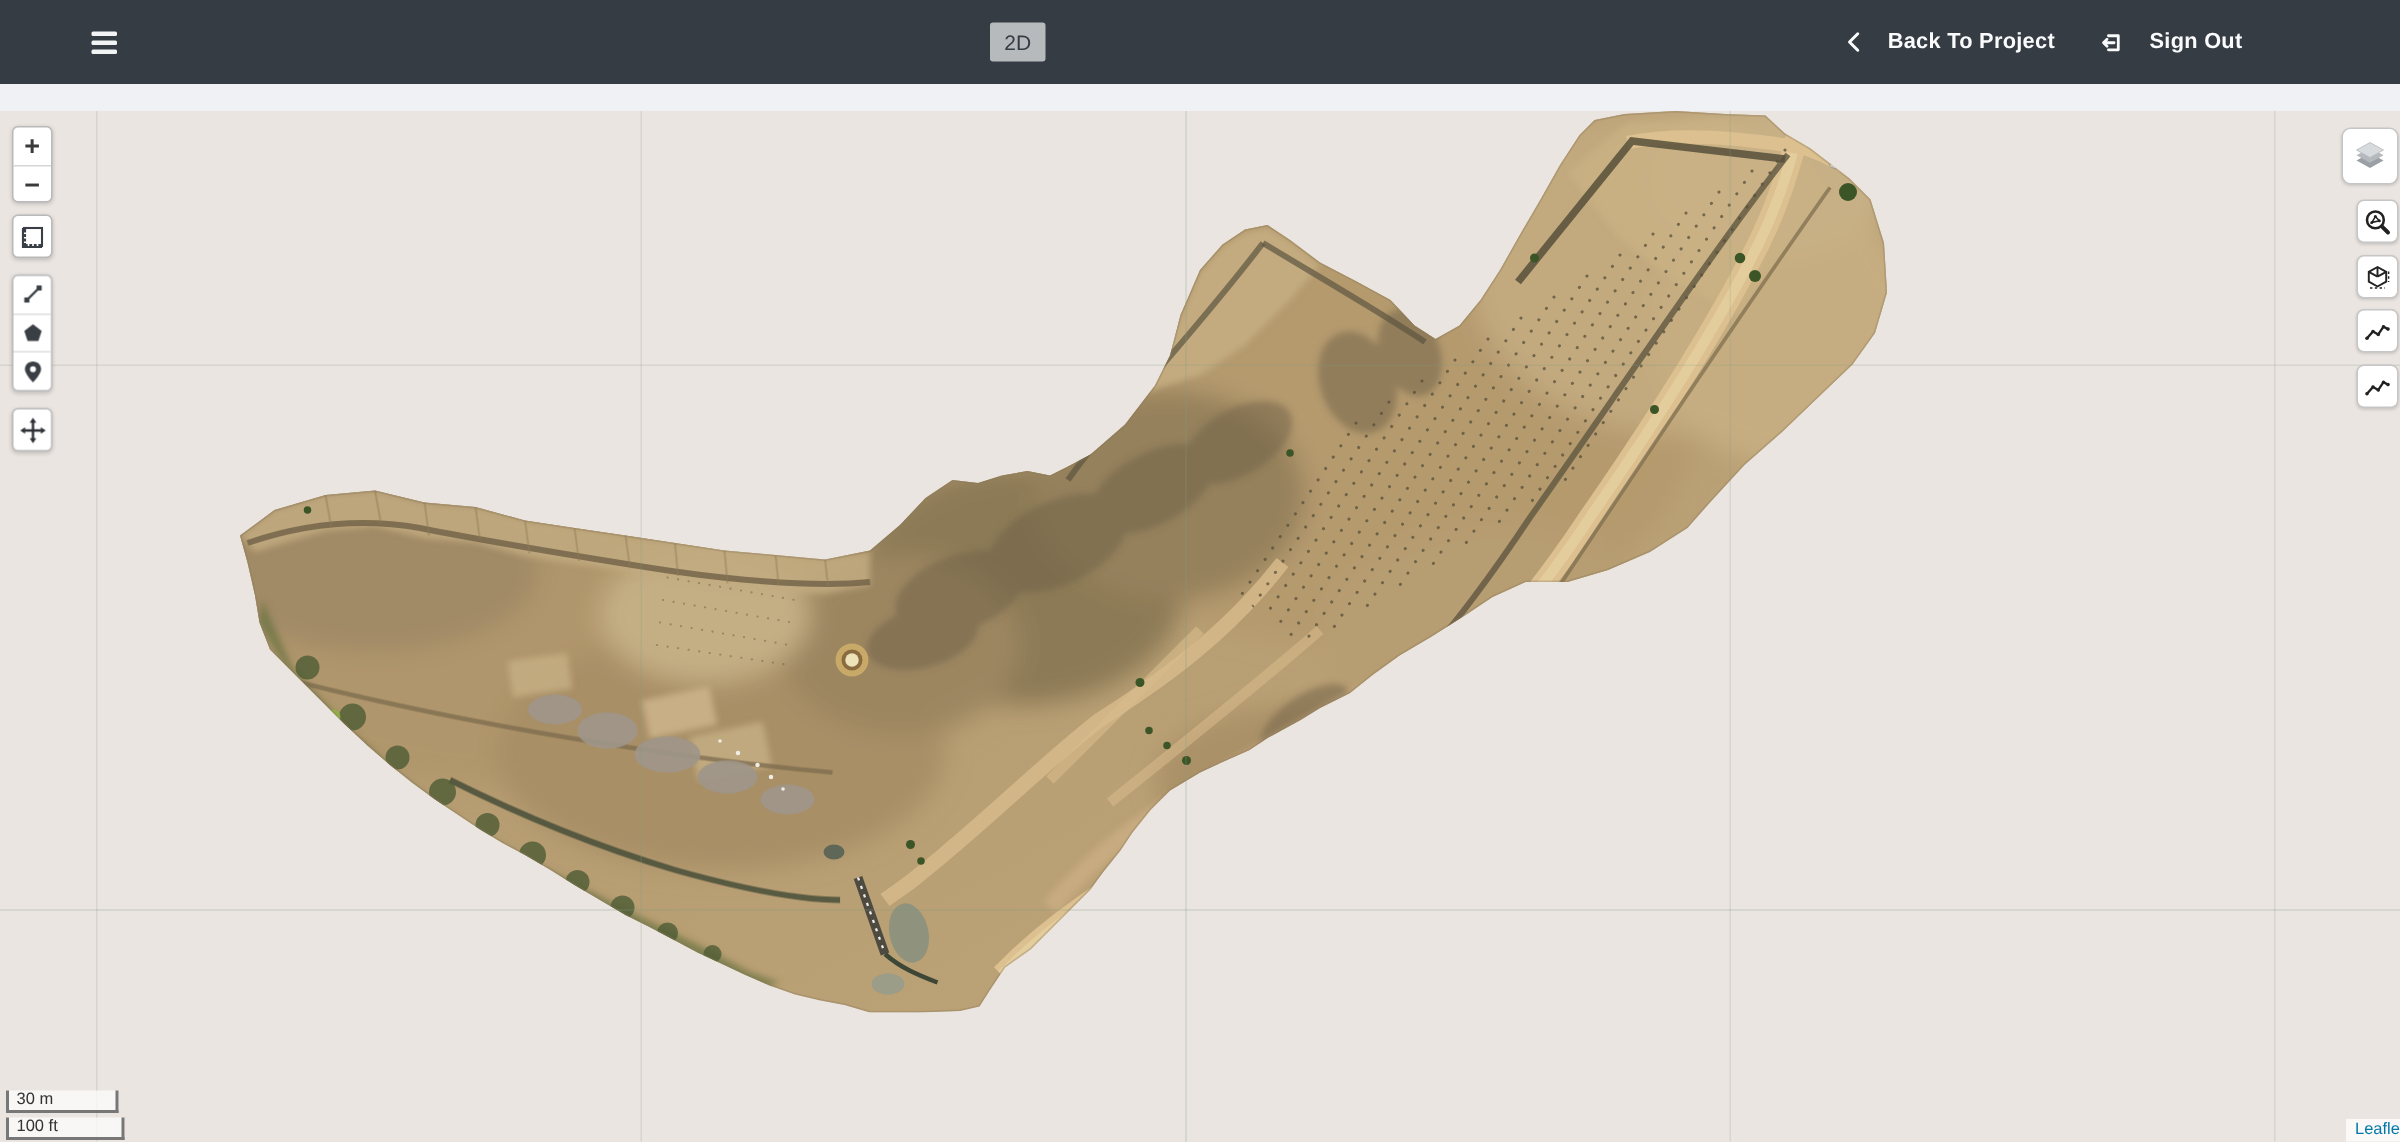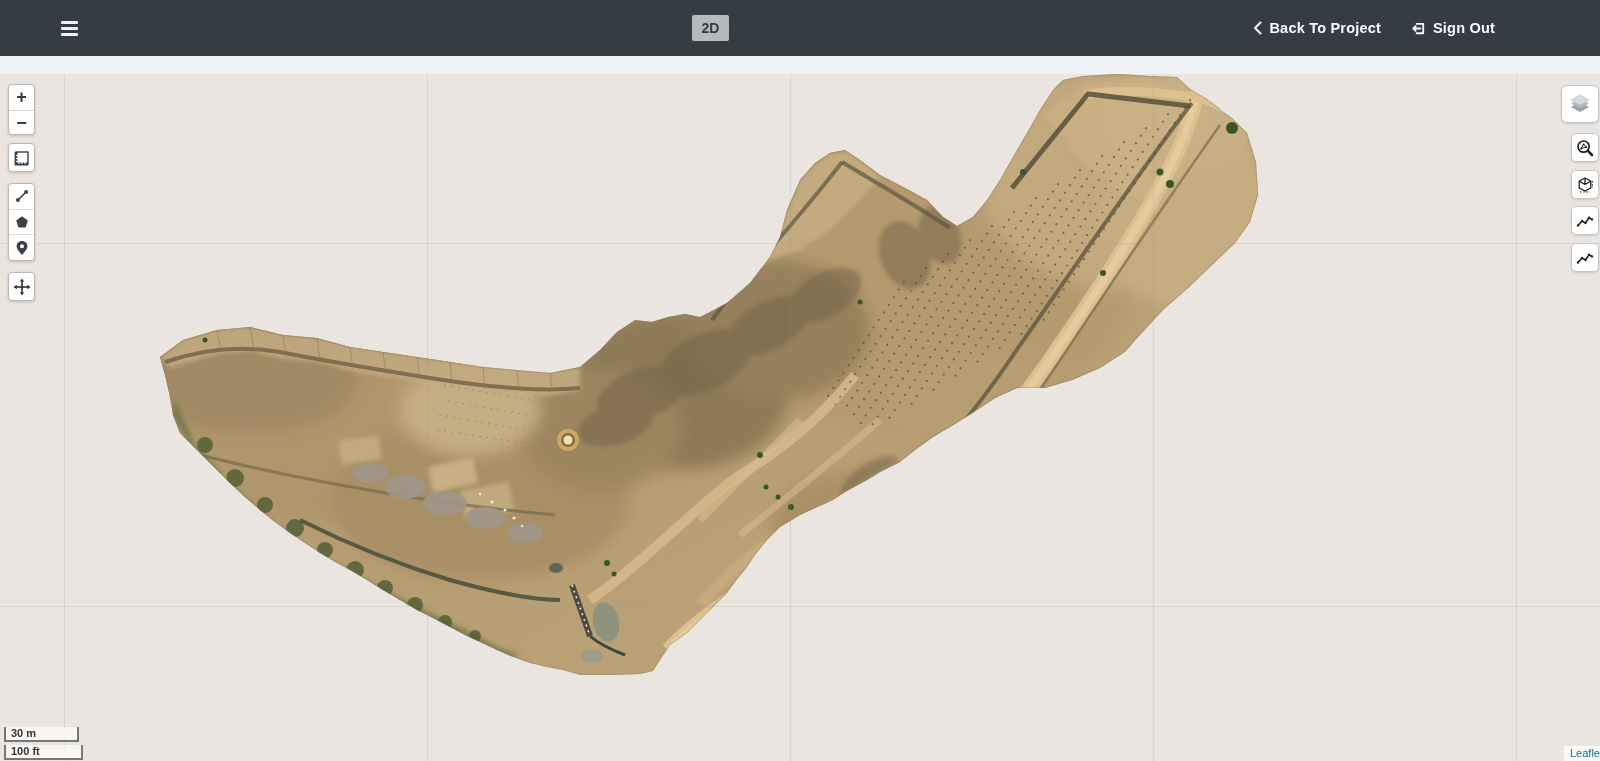--- a/index.html
+++ b/index.html
@@ -2,23 +2,23 @@
 <html><head>
 <meta charset="utf-8">
 <style>
   * { margin:0; padding:0; box-sizing:border-box; }
   html,body { width:1600px; height:761px; overflow:hidden; font-family:"Liberation Sans", sans-serif; background:#eae5e1; }
 
   
   .navbar { position:relative; width:100%; height:56px; background:#363c44; display:flex; align-items:center; z-index:50; }
   .hamburger-btn { position:absolute; left:56px; top:14px; width:30px; height:28px; background:transparent; border:none; cursor:pointer; display:flex; flex-direction:column; justify-content:center; gap:3px; }
   .hamburger-btn span { display:block; width:17px; height:3px; background:#f2f3f4; border-radius:1px; margin-left:5px; }
-  .mode-btn { position:absolute; left:660px; top:15px; width:37px; height:26px; background:#b7babd; color:#363c44; border:none; border-radius:2px; font-size:14px; font-weight:700; font-family:"Liberation Sans",sans-serif; cursor:pointer;margin-left:32px; }
+  .mode-btn { position:absolute; left:660px; top:15px; width:37px; height:26px; background:#b7babd; color:#363c44; border:none; border-radius:2px; font-size:14px; font-weight:400; font-family:"Liberation Sans",sans-serif; cursor:pointer; }
   .nav-right { position:absolute; right:105px; top:0; height:56px; display:flex; align-items:center; gap:30px; }
-  .nav-link { display:flex; align-items:center; gap:7px; color:#fafbfc; font-size:14.5px; font-weight:700; letter-spacing:.2px; cursor:pointer; background:none; border:none; font-family:"Liberation Sans",sans-serif; }
+  .nav-link { display:flex; align-items:center; gap:18px; color:#fafbfc; font-size:14.5px; font-weight:700; letter-spacing:.2px; cursor:pointer; background:none; border:none; font-family:"Liberation Sans",sans-serif; }
   .nav-link svg { display:block; }
 
   
   .sub-band { width:100%; height:18px; background:#eff1f4; }
 
   
   .map { position:relative; width:1600px; height:687px; background:#eae5e1; cursor:grab; }
   .map svg.ortho { position:absolute; left:0; top:0; }
   .gridline { position:absolute; background:rgba(130,155,130,.20); z-index:2; }
   .gridline.v { width:1px; top:0; bottom:0; }
@@ -33,21 +33,21 @@
   .tool-group { top:109px; height:78px; display:flex; flex-direction:column; }
   .tool-cell { flex:1; display:flex; align-items:center; justify-content:center; cursor:pointer; border:none; background:none; }
   .tool-cell + .tool-cell { border-top:1px solid #dedede; }
 
   .rbtn { position:absolute; background:#fff; border:1px solid #c6c6c6; border-radius:5px; box-shadow:0 1px 2px rgba(0,0,0,.13); display:flex; align-items:center; justify-content:center; cursor:pointer; z-index:10; }
   .rbtn.layers { right:1px; top:11px; width:38px; height:38px; border-radius:6px; }
   .rbtn.small { right:1px; width:28px; height:29px; }
 
   
   .scale-ctrl { position:absolute; left:4px; bottom:1px; z-index:10; font-size:11px; color:#333; }
-  .scale-line { background:rgba(255,255,255,.7); border:2px solid #777; border-top:none; padding:0 4px 1px 5px; line-height:12px; white-space:nowrap;font-weight:bold; }
+  .scale-line { background:rgba(255,255,255,.7); border:2px solid #777; border-top:none; padding:0 4px 1px 5px; line-height:12px; white-space:nowrap; }
   .scale-line.metric { width:75px; }
   .scale-line.imperial { width:79px; margin-top:3px; }
   .attribution { position:absolute; right:-9px; bottom:0; background:rgba(255,255,255,.75); padding:1px 6px 2px 6px; font-size:11px; z-index:10; }
   .attribution a { color:#0078A8; text-decoration:none; cursor:pointer; }
 </style>
 </head>
 <body>
 
 <header class="navbar">
   <button class="hamburger-btn">

